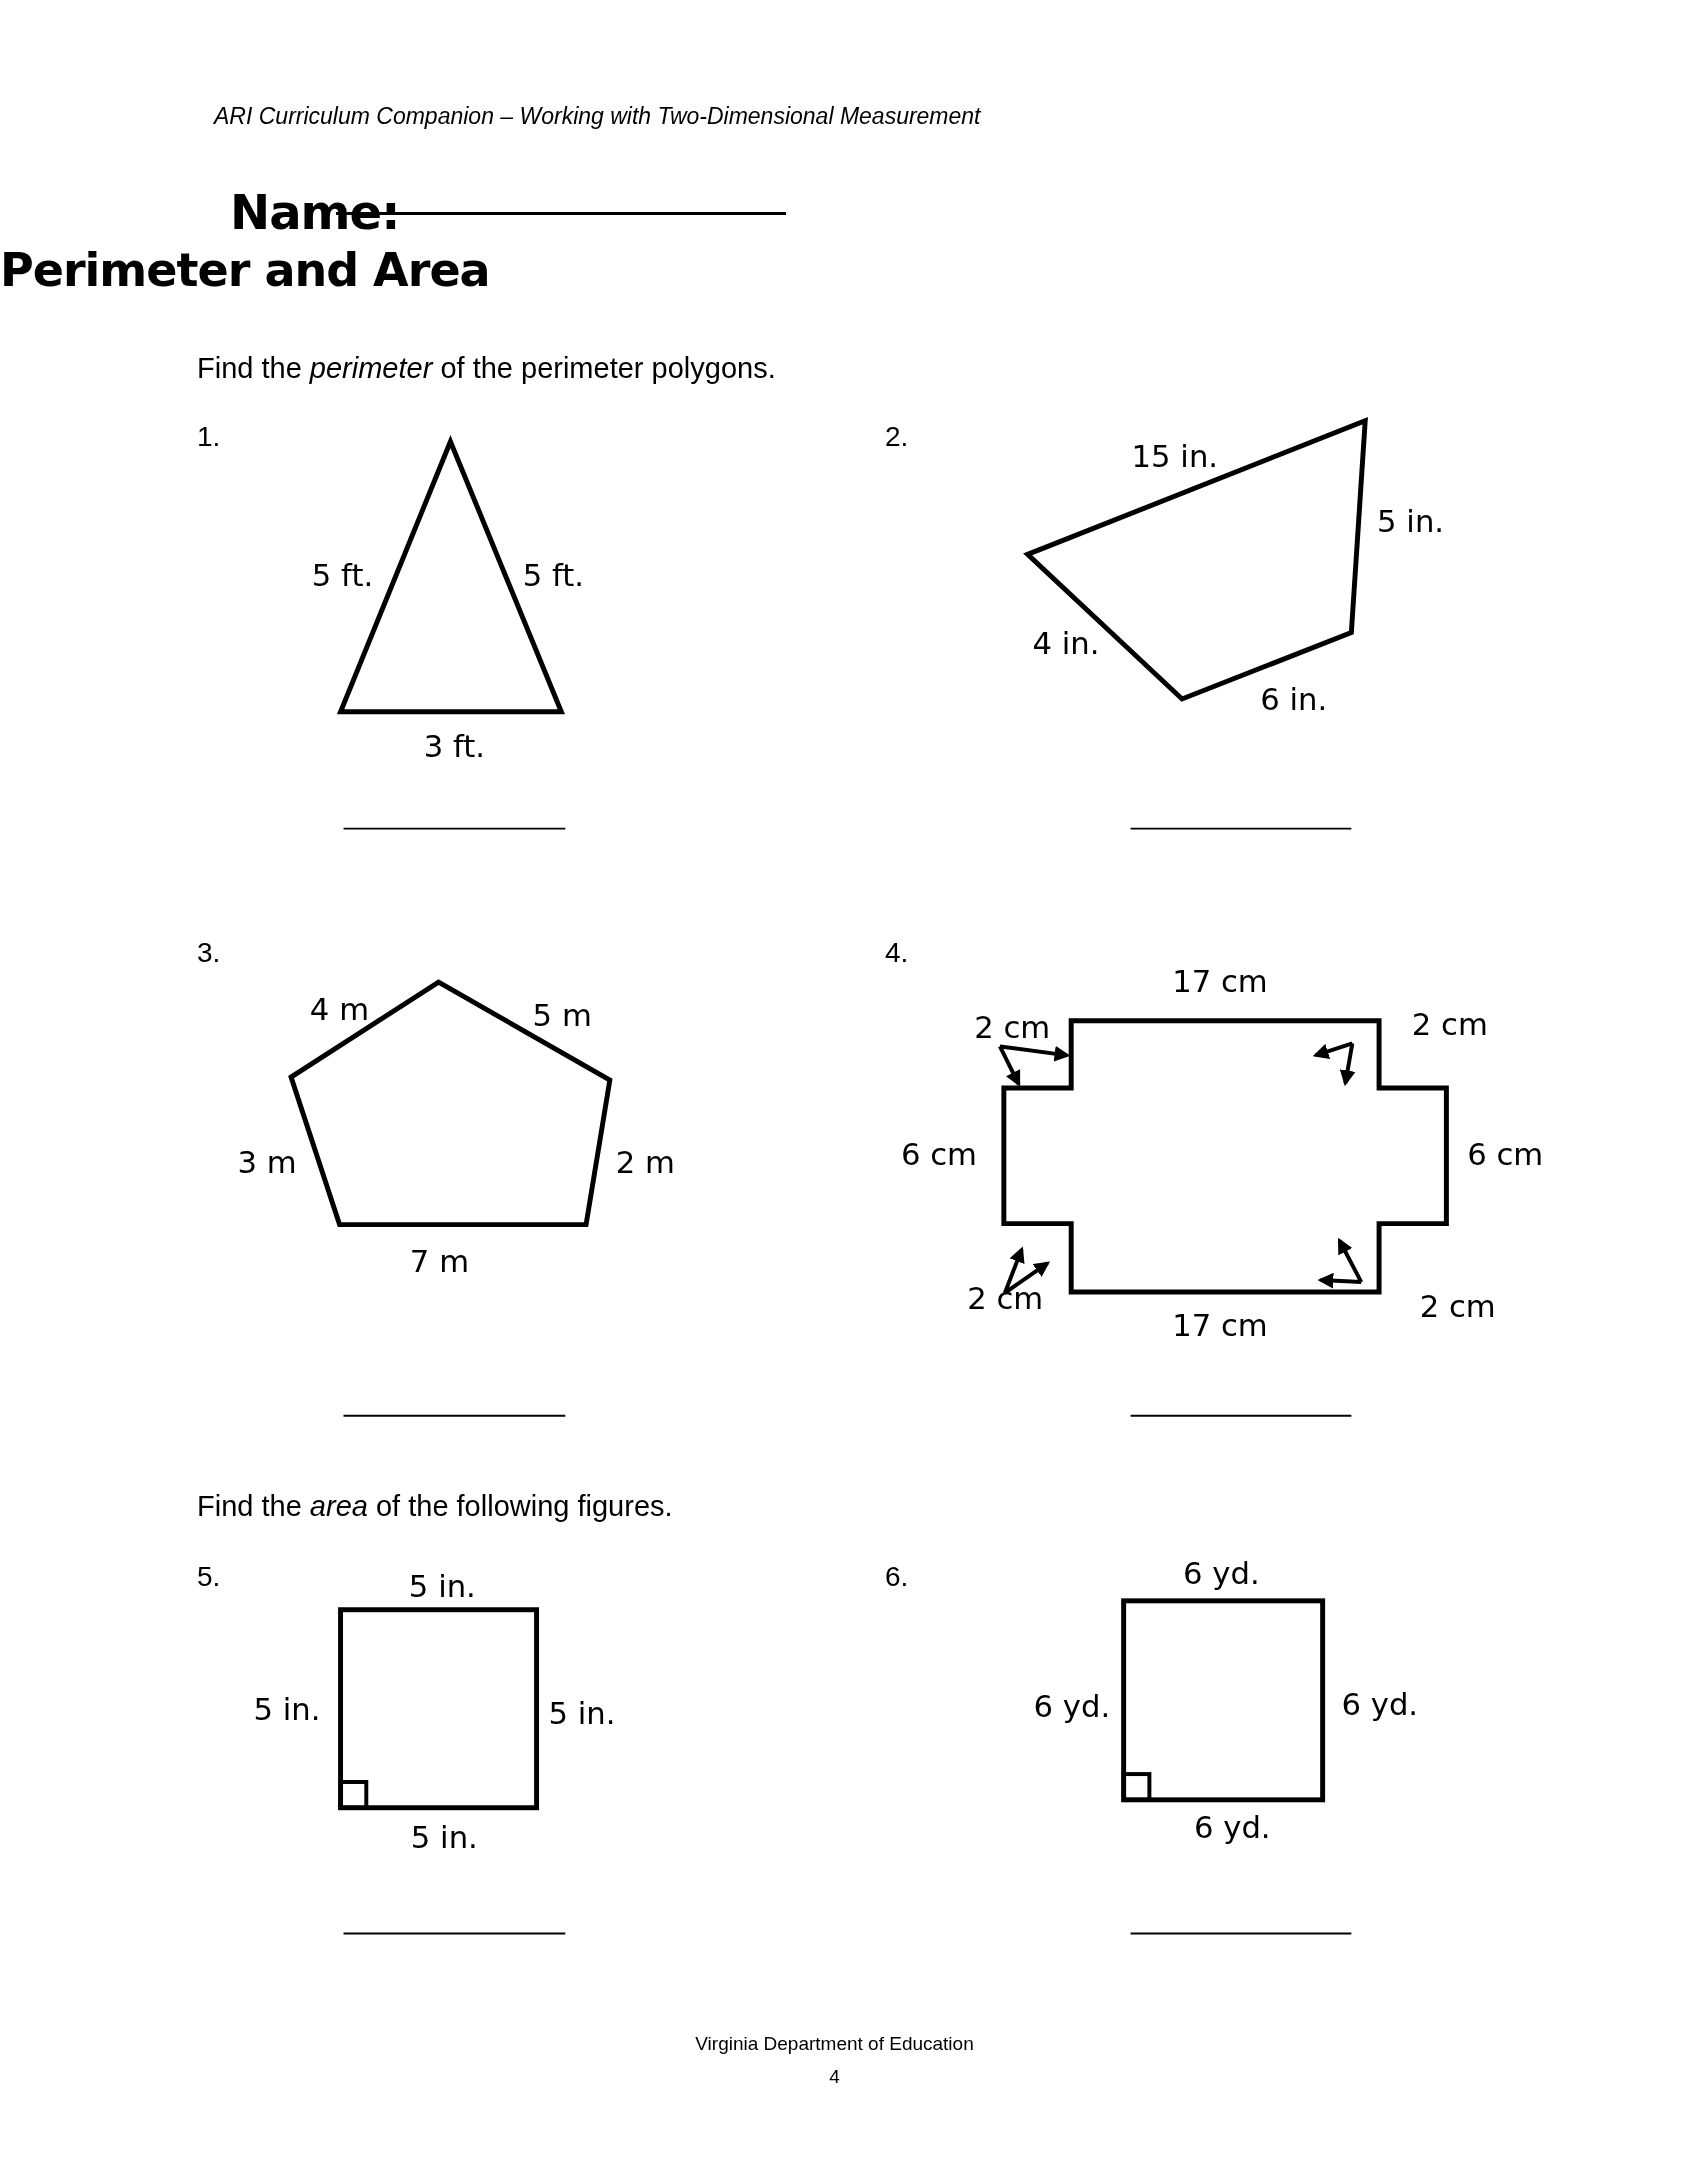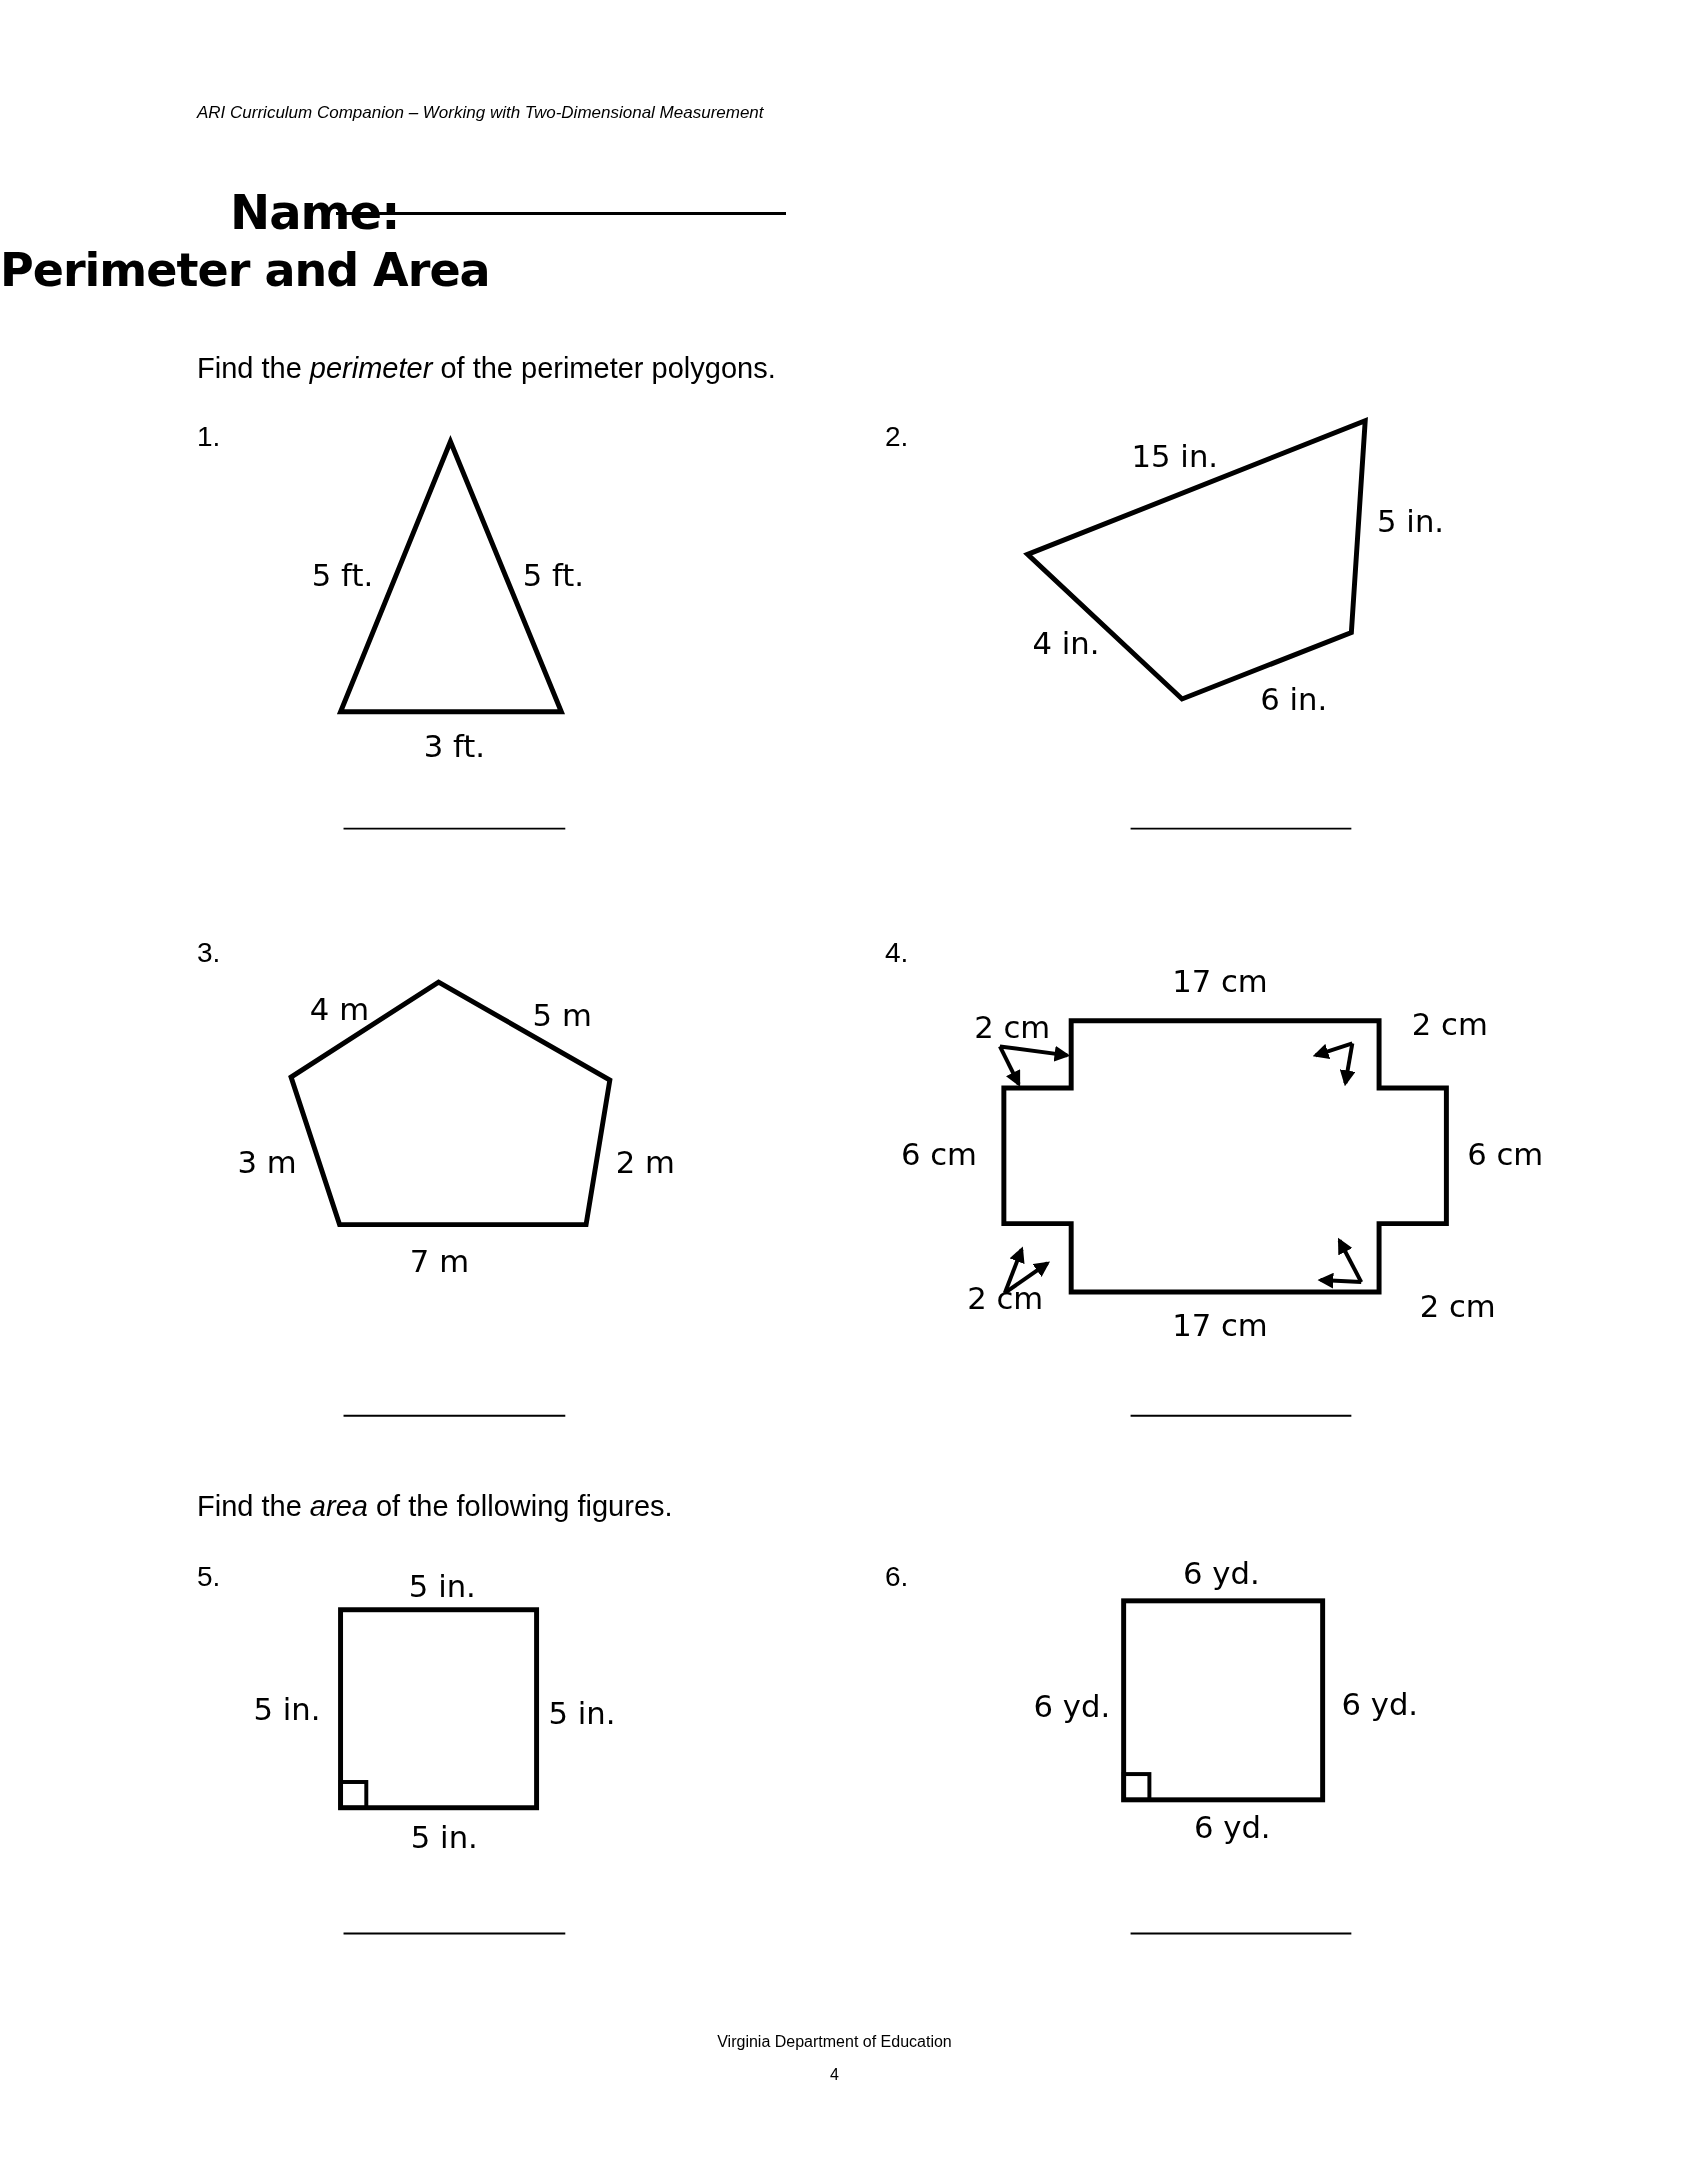--- a/index.html
+++ b/index.html
@@ -1,27 +1,27 @@
 <!DOCTYPE html>
 <html><head>
 <meta charset="utf-8">
 <style>
   html,body{margin:0;padding:0;background:#fff;}
   body{width:1683px;height:2178px;position:relative;overflow:hidden;font-family:"Liberation Sans",sans-serif;color:#000;}
   .abs{position:absolute;white-space:nowrap;}
-  .header{left:197px;top:103px;font-size:17px;font-style:italic;text-align:right;}
+  .header{left:214px;top:103px;font-size:23px;font-style:italic;text-align:right;}
   .name{left:197px;top:184px;font-size:48px;font-weight:bold;font-family:"DejaVu Sans",sans-serif;letter-spacing:-1px;margin-left:33px;}
   .name-line{position:absolute;left:336px;top:212px;width:450px;height:3px;background:#000;}
   .title{left:0;width:1669px;text-align:left;top:243px;font-size:46px;font-weight:bold;font-family:"DejaVu Sans",sans-serif;letter-spacing:-1px;}
   .instr{left:197px;font-size:29px;}
   .instr i{font-style:italic;}
   .num{font-size:28px;}
   svg{position:absolute;left:0;top:0;}
   .lbl{font-family:"DejaVu Sans",sans-serif;font-size:31px;fill:#000;}
-  .footer{left:0;width:1669px;text-align:center;font-size:16px;}
+  .footer{left:0;width:1669px;text-align:center;font-size:19px;}
 </style>
 </head>
 <body>
 
 <div class="abs header">ARI Curriculum Companion – Working with Two-Dimensional Measurement</div>
 <div class="abs name">Name:</div>
 <div class="name-line"></div>
 <div class="abs title">Perimeter and Area</div>
 
 <div class="abs instr" style="top:352px;"><span>Find the </span><i>perimeter</i><span> of the perimeter polygons.</span></div>

